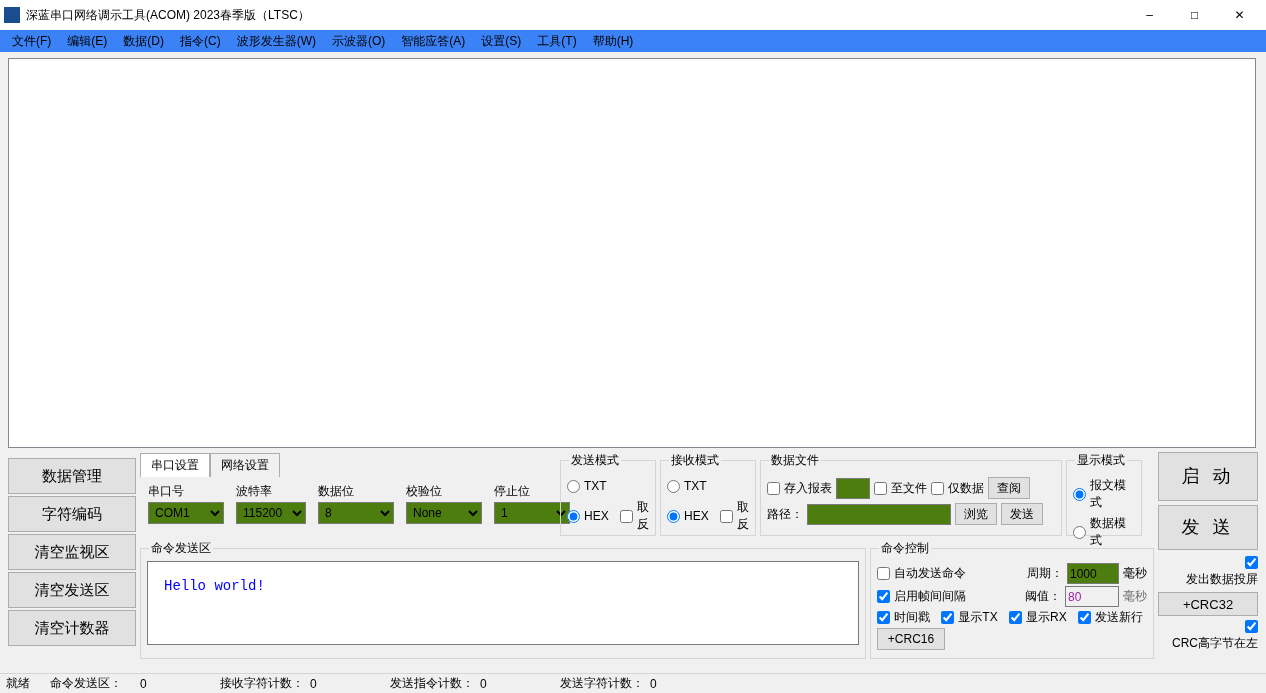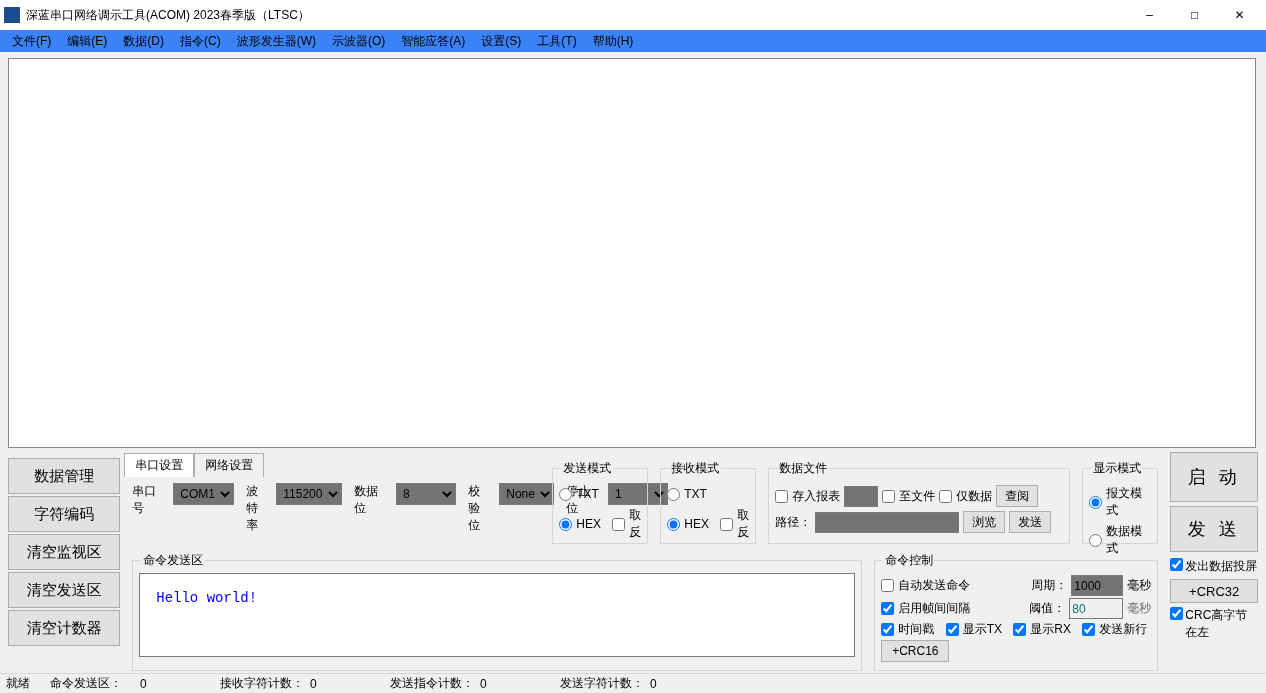--- a/index.html
+++ b/index.html
@@ -19,30 +19,30 @@
 
 .midrow { display: flex; margin-top: 4px; height: 200px; }
 
 .leftcol { width: 128px; display: flex; flex-direction: column; gap: 2px; padding-top: 6px; }
 .bigbtn { height: 36px; border: 1px solid #adadad; background: #e1e1e1; font-size: 15px; display: flex; align-items: center; justify-content: center; }
 
 .midcol { flex: 1; margin-left: 4px; display: flex; flex-direction: column; }
 
 .toprow2 { display: flex; height: 88px; align-items: flex-start; }
 
-fieldset { border: 1px solid #d5d5d5; padding: 4px 6px 6px 6px; position: relative; margin: 8px; }
+fieldset { border: 1px solid #d5d5d5; padding: 4px 6px 6px 6px; position: relative; margin: 0; }
 legend { font-size: 12px; padding: 0 2px; margin-left: 2px; }
 
 .tabs { display: inline-flex; border-bottom: 1px solid #adadad; margin-bottom: 6px; }
 .tab { padding: 3px 10px; border: 1px solid #adadad; border-bottom: none; background: #f0f0f0; position: relative; top: 1px; }
 .tab.active { background: #fff; }
 
 .portrow { display: flex; gap: 12px; padding-left: 8px; }
-.portcol { display: flex; flex-direction: row; gap: 14px; }
-select, input[type=text] { border: 1px solid #7a7a7a; height: 21px; font-size: 12px; padding: 0 2px; background: #737373; }
+.portcol { display: flex; flex-direction: column; gap: 2px; }
+select, input[type=text] { border: 1px solid #7a7a7a; height: 21px; font-size: 12px; padding: 0 2px; background: #4d7c0f; }
 select { height: 22px; }
 
 .gmode { width: 96px; height: 84px; }
 .gmode .r { display: flex; align-items: center; gap: 4px; margin: 6px 0; }
 
 .gfile { width: 302px; height: 84px; }
 .gfile .r { display: flex; align-items: center; gap: 4px; margin: 4px 0; }
 
 .gdisp { width: 76px; height: 84px; }
 .gdisp .r { display: flex; align-items: center; gap: 4px; margin: 4px 0; }
@@ -52,21 +52,21 @@
 .rbtn2 { height: 24px; border: 1px solid #adadad; background: #e1e1e1; font-size: 13px; display: flex; align-items: center; justify-content: center; }
 
 .sendrow { display: flex; margin-top: 4px; }
 .sendfs { flex: 1; }
 .txarea { width: 100%; height: 84px; border: 1px solid #7a7a7a; color: #0000ff; font-family: "Courier New", monospace; font-size: 14px; padding: 16px; resize: none; }
 
 .ctrlfs { width: 284px; margin-left: 4px; }
 .ctrlfs .r { display: flex; align-items: center; gap: 4px; margin: 2px 0; }
 
 .botchecks { display: flex; flex-direction: column; gap: 4px; margin-top: 2px; }
-.ck { display: flex; align-items: flex-start; gap: 2px; }
+.ck { display: flex; align-items: flex-end; gap: 2px; flex-direction: column; }
 
 .status { position: absolute; left: 0; bottom: 0; height: 20px; width: 1266px; border-top: 1px solid #d5d5d5; display: flex; align-items: center; padding: 0 6px; gap: 0; background: #f0f0f0; }
 .status span { display: inline-block; }
 .status .lbl { width: 90px; }
 .status .val { width: 80px; }
 
 input[type=checkbox], input[type=radio] { margin: 0; vertical-align: middle; }
 .btn { border: 1px solid #adadad; background: #e1e1e1; padding: 2px 8px; height: 22px; font-size: 12px; }
 .disabled { color: #6d6d6d; }
 </style>
@@ -121,21 +121,21 @@
             <div class="portcol">
               <span>波特率</span>
               <select style="width:70px"><option>115200</option></select>
             </div>
             <div class="portcol">
               <span>数据位</span>
               <select style="width:76px"><option>8</option></select>
             </div>
             <div class="portcol">
               <span>校验位</span>
-              <select style="width:60px"><option>None</option></select>
+              <select style="width:76px"><option>None</option></select>
             </div>
             <div class="portcol">
               <span>停止位</span>
               <select style="width:76px"><option>1</option></select>
             </div>
           </div>
         </div>
 
         <fieldset class="gmode">
           <legend>发送模式</legend>
@@ -200,21 +200,21 @@
             <input type="checkbox" style="">
               <span>自动发送命令</span>
             <span style="margin-left:auto">周期：</span>
             <input type="text" style="width: 52px;" value="1000">
             <span>毫秒</span>
           </div>
           <div class="r">
             <input type="checkbox" checked="" style="">
               <span>启用帧间间隔</span>
             <span style="margin-left:auto">阈值：</span>
-            <input type="text" style="width: 54px; background: rgb(240, 240, 240); color: #0f766e;" disabled="" value="80">
+            <input type="text" style="width: 54px; background: rgb(240, 240, 240); color: #a21caf;" disabled="" value="80">
             <span class="disabled">毫秒</span>
           </div>
           <div class="r">
             <input type="checkbox" checked="" style=""><span>时间戳</span>&nbsp;
             <input type="checkbox" checked="" style=""><span>显示TX</span>&nbsp;
             <input type="checkbox" checked="" style=""><span>显示RX</span>&nbsp;
             <input type="checkbox" checked="" style=""><span>发送新行</span>
           </div>
           <div class="r">
             <button class="btn" style="width:68px">+CRC16</button>

